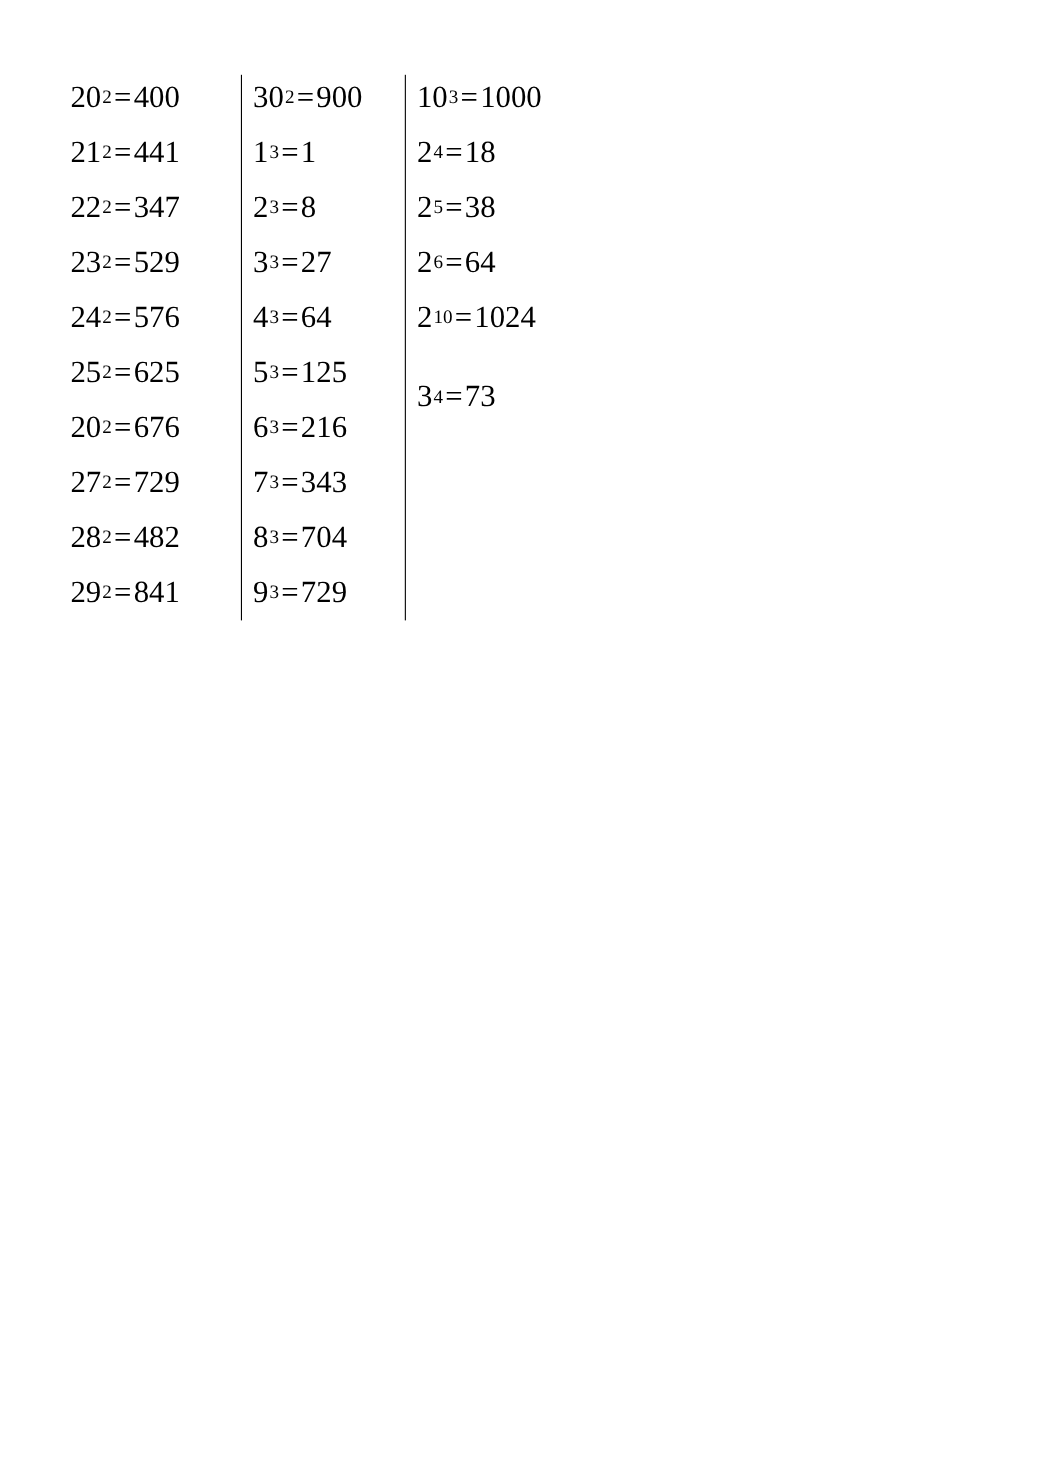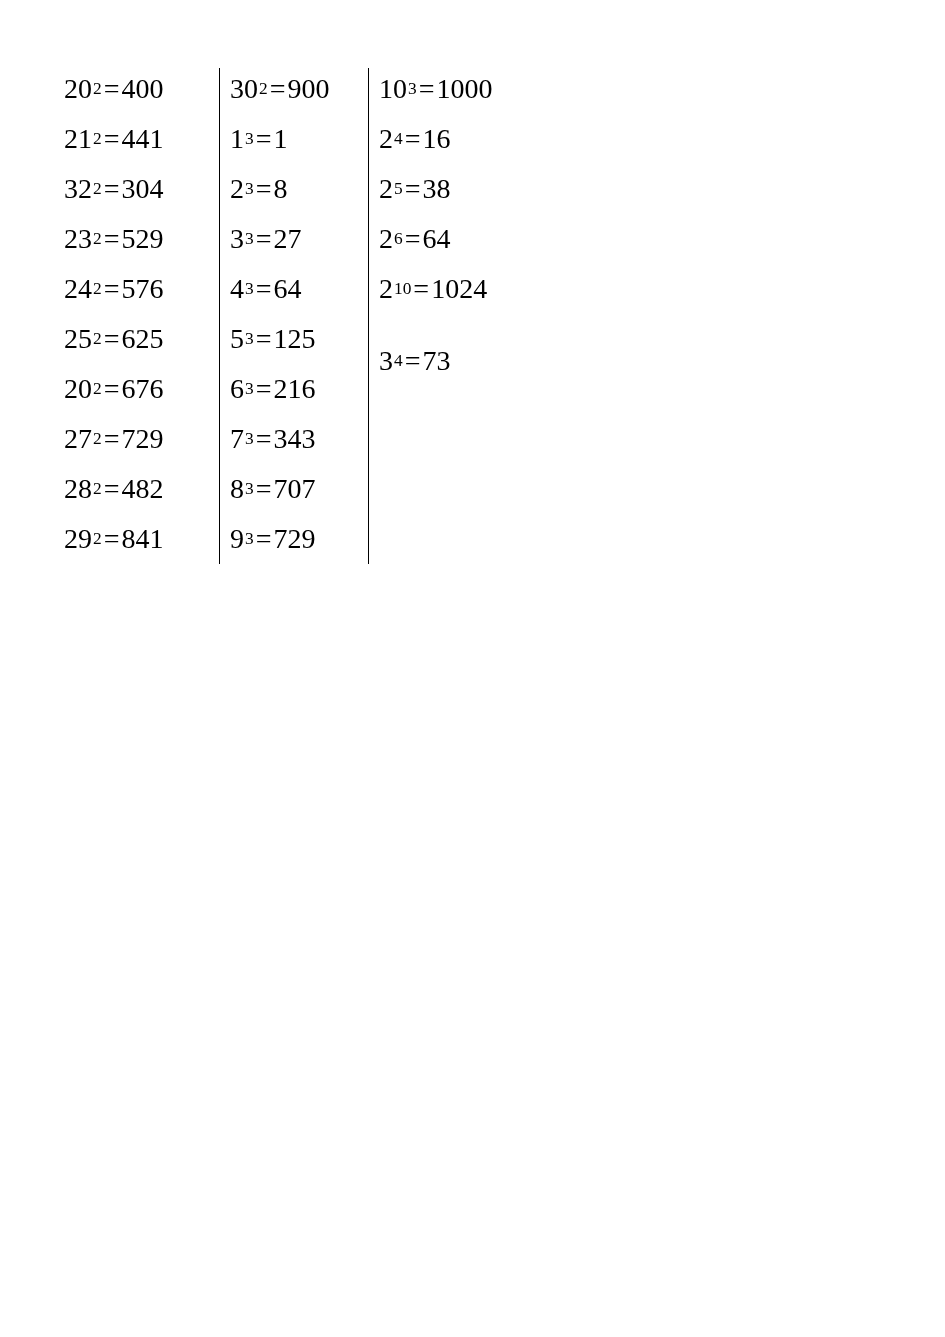--- a/index.html
+++ b/index.html
@@ -58,24 +58,24 @@
         <span class="eq">=</span>
         <span>400</span>
       </div>
       <div class="row">
         <span>21</span>
         <sup>2</sup>
         <span class="eq">=</span>
         <span>441</span>
       </div>
       <div class="row">
-        <span>32</span>
-        <sup>2</sup>
-        <span class="eq">=</span>
-        <span>304</span>
+        <span>22</span>
+        <sup>2</sup>
+        <span class="eq">=</span>
+        <span>347</span>
       </div>
       <div class="row">
         <span>23</span>
         <sup>2</sup>
         <span class="eq">=</span>
         <span>529</span>
       </div>
       <div class="row">
         <span>24</span>
         <sup>2</sup>
@@ -160,42 +160,42 @@
       <div class="row">
         <span>7</span>
         <sup>3</sup>
         <span class="eq">=</span>
         <span>343</span>
       </div>
       <div class="row">
         <span>8</span>
         <sup>3</sup>
         <span class="eq">=</span>
-        <span>707</span>
+        <span>704</span>
       </div>
       <div class="row">
         <span>9</span>
         <sup>3</sup>
         <span class="eq">=</span>
         <span>729</span>
       </div>
     </div>
   <div class="sep"></div>
   <div class="col col2">
       <div class="row">
         <span>10</span>
         <sup>3</sup>
         <span class="eq">=</span>
         <span>1000</span>
       </div>
       <div class="row">
         <span>2</span>
         <sup>4</sup>
         <span class="eq">=</span>
-        <span>16</span>
+        <span>18</span>
       </div>
       <div class="row">
         <span>2</span>
         <sup>5</sup>
         <span class="eq">=</span>
         <span>38</span>
       </div>
       <div class="row">
         <span>2</span>
         <sup>6</sup>

